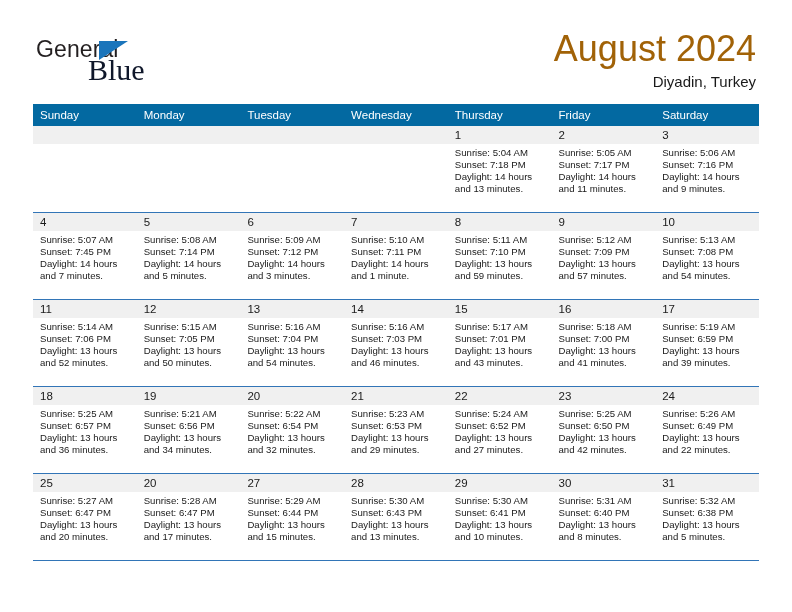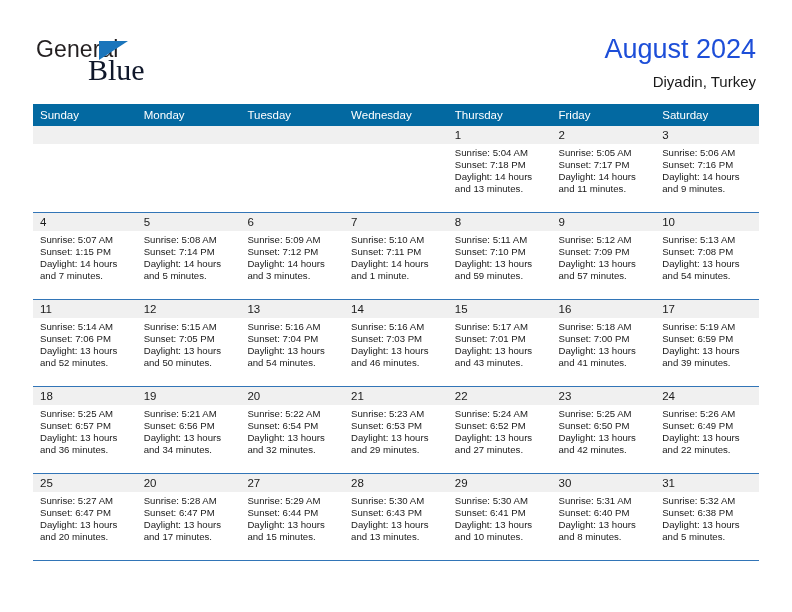--- a/index.html
+++ b/index.html
@@ -66,22 +66,22 @@
     line-height: 23px;
     font-family: Liberation Serif, serif;
   }
   .title-block {
     position: absolute;
     right: 36px;
     top: 32px;
     text-align: right;
   }
   .cal-title {
-    font-size: 27px;
-    color: #1d4ed8;
+    font-size: 36px;
+    color: #a16207;
     line-height: 34px;
     white-space: nowrap;
   }
   .cal-subtitle {
     font-size: 15px;
     color: #1a1a1a;
     line-height: 20px;
     margin-top: 6px;
     white-space: nowrap;
     text-align: right;
@@ -226,21 +226,21 @@
               </div>
             </div>
           </td>
         </tr>
         <tr>
           <td>
             <div class="daycell">
               <div class="datenum-band">4</div>
               <div class="details">
                 <div>Sunrise: 5:07 AM</div>
-                <div>Sunset: 1:15 PM</div>
+                <div>Sunset: 7:45 PM</div>
                 <div>Daylight: 14 hours</div>
                 <div>and 7 minutes.</div>
               </div>
             </div>
           </td>
           <td>
             <div class="daycell">
               <div class="datenum-band">5</div>
               <div class="details">
                 <div>Sunrise: 5:08 AM</div>

